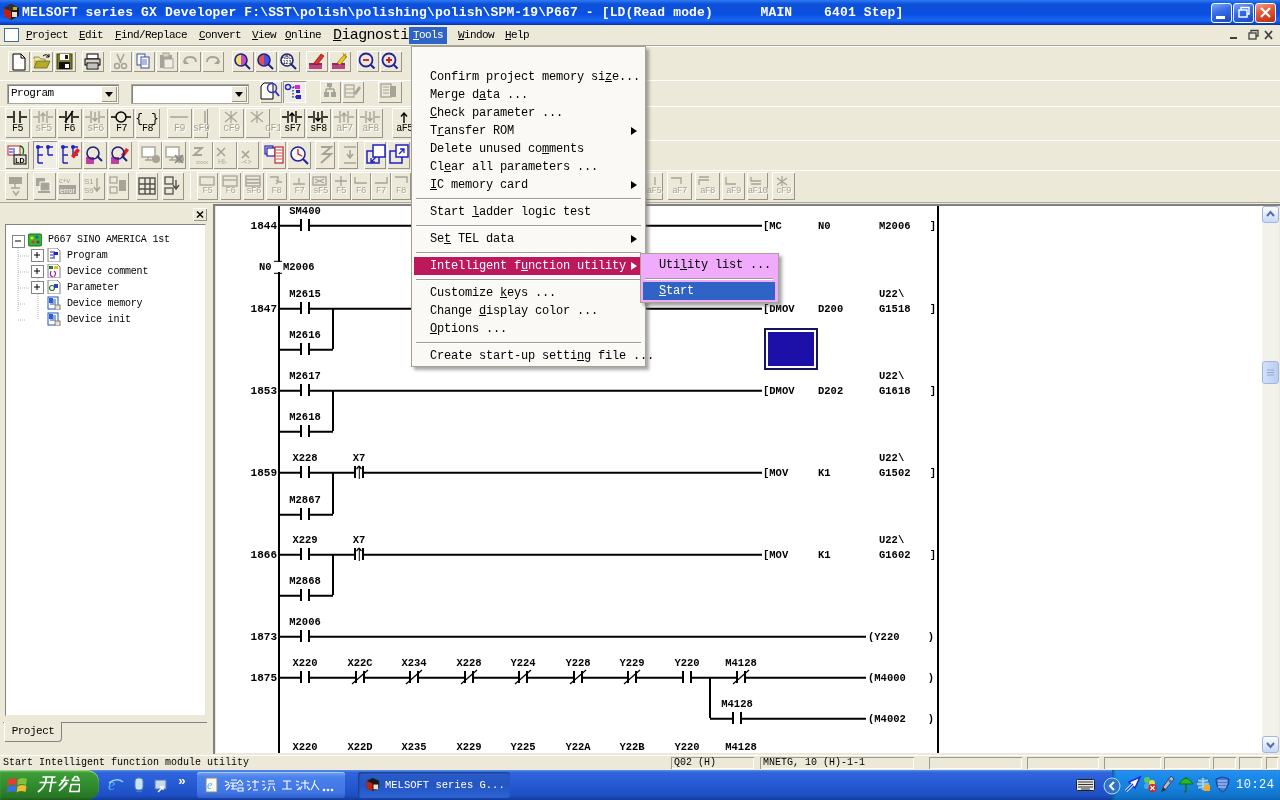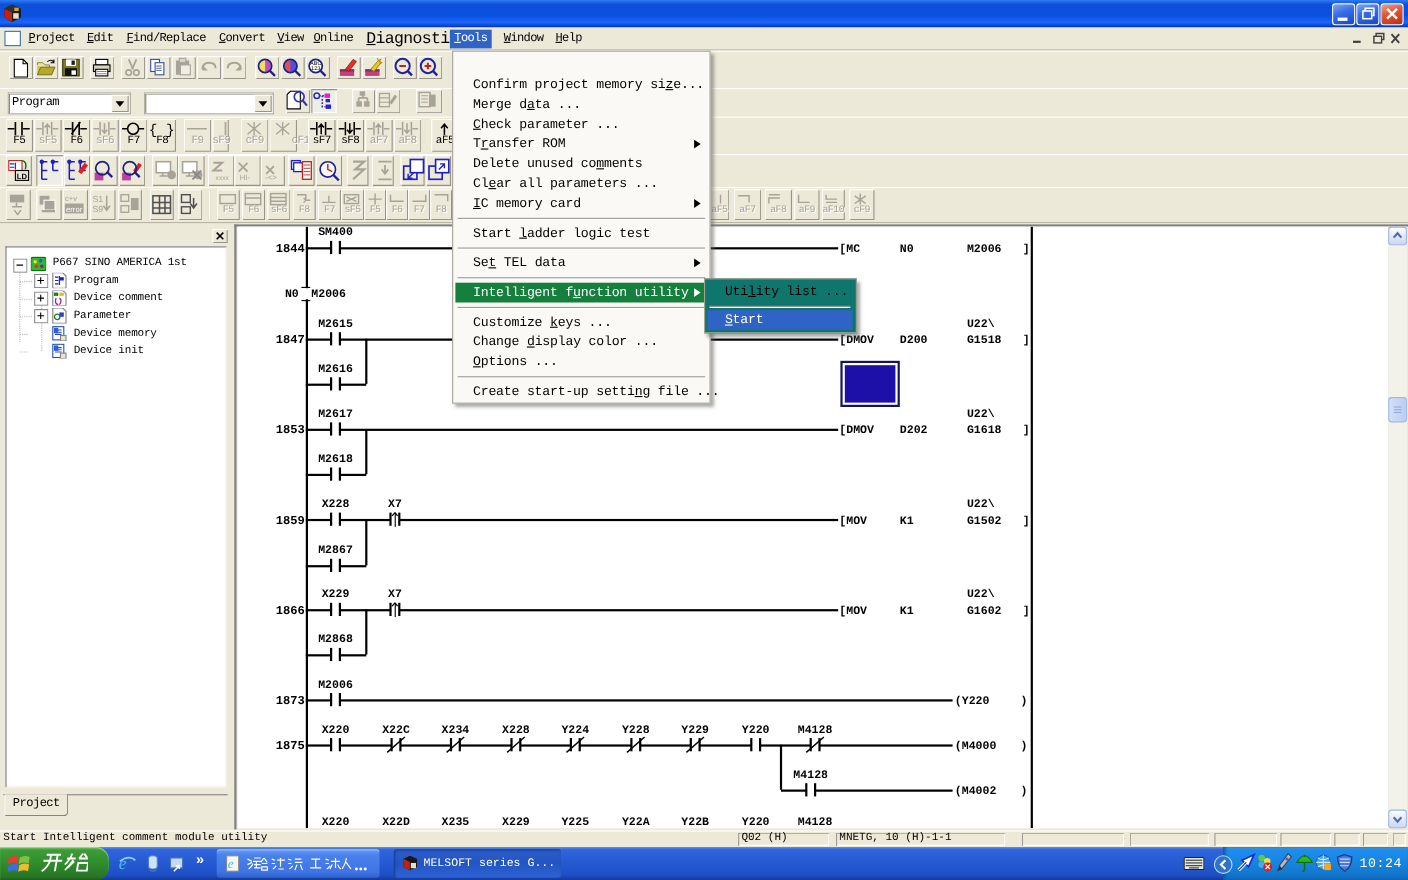--- a/index.html
+++ b/index.html
@@ -11,20 +11,21 @@
 </style></head><body>
 
 <div class="abs" style="left:0;top:0;width:1280px;height:25px;background:linear-gradient(180deg,#2E7CF4 0%,#0D50D8 16%,#0A4FE0 55%,#1A66F8 82%,#0A46D0 93%,#0534A8 100%);">
 <svg class="abs" style="left:3px;top:4px" width="17" height="17" viewBox="0 0 17 17">
       <polygon points="8,0 16,4 16,12 8,16 1,12 1,4" fill="#181818"></polygon>
       <polygon points="1,4 8,7 8,16 1,12" fill="#C22010"></polygon>
       <polygon points="8,0 16,4 8,7 1,4" fill="#303030"></polygon>
       <rect x="9" y="8" width="5" height="5" fill="#E8E0C8"></rect>
       <rect x="10" y="3" width="4" height="3" fill="#C8A820"></rect>
     </svg>
+<div class="abs" style="left:22px;top:5px;font-size:13px;font-weight:bold;color:#fff;letter-spacing:0.14px;white-space:pre;">MELSOFT series GX Developer F:\SST\polish\polishing\polish\SPM-19\P667 - [LD(Read mode)      MAIN    6401 Step]</div>
 <div class="abs" style="left:1211px;top:3px;width:21px;height:20px;border-radius:3px;background:linear-gradient(160deg,#7FA8F0 0%,#3A6FE8 40%,#2254D0 80%,#1A48B8 100%);border:1px solid #fff;">
       <div class="abs" style="left:4px;top:12px;width:9px;height:3px;background:#fff;"></div>
     </div>
 <div class="abs" style="left:1233px;top:3px;width:21px;height:20px;border-radius:3px;background:linear-gradient(160deg,#7FA8F0 0%,#3A6FE8 40%,#2254D0 80%,#1A48B8 100%);border:1px solid #fff;"><svg width="19" height="18" viewBox="0 0 19 18">
         <rect x="5" y="6" width="8" height="7" fill="none" stroke="#fff" stroke-width="1.4"></rect>
         <path d="M7 6 V3.5 H15 V10 H13" fill="none" stroke="#fff" stroke-width="1.4"></path>
       </svg></div>
 <div class="abs" style="left:1255px;top:3px;width:21px;height:20px;border-radius:3px;background:linear-gradient(160deg,#F0A088 0%,#E25B38 40%,#C83C1C 80%,#B03010 100%);border:1px solid #fff;"><svg width="19" height="18" viewBox="0 0 19 18">
         <path d="M5 4 L14 13 M14 4 L5 13" stroke="#fff" stroke-width="2.2"></path>
       </svg></div>
@@ -829,21 +830,21 @@
 <div class="abs" style="left:1262px;top:206px;width:17px;height:17px;border-radius:3px;background:linear-gradient(180deg,#FDFDFB,#C9D8F8);border:1px solid #9EB6E0;"><svg width="15" height="15">
       <path d="M4 9 l3.5 -4 3.5 4" fill="none" stroke="#4D6FB8" stroke-width="2"></path>
     </svg></div>
 <div class="abs" style="left:1262px;top:736px;width:17px;height:17px;border-radius:3px;background:linear-gradient(180deg,#FDFDFB,#C9D8F8);border:1px solid #9EB6E0;"><svg width="15" height="15">
       <path d="M4 6 l3.5 4 3.5 -4" fill="none" stroke="#4D6FB8" stroke-width="2"></path>
     </svg></div>
 <div class="abs" style="left:1262px;top:361px;width:17px;height:23px;border-radius:3px;background:linear-gradient(90deg,#D3E0F8,#BACDF3);border:1px solid #9EB6E0;"><svg width="15" height="21">
       <path d="M4 8 h7 M4 10.5 h7 M4 13 h7" stroke="#90A8D8"></path>
     </svg></div>
 <div class="abs" style="left:0;top:755px;width:1280px;height:15px;background:#ECE9D8;border-top:1px solid #fff;"></div>
-<div class="abs" style="left:3px;top:757px;font-size:10px;letter-spacing:0;white-space:pre;">Start Intelligent comment module utility</div>
+<div class="abs" style="left:3px;top:757px;font-size:10px;letter-spacing:0;white-space:pre;">Start Intelligent function module utility</div>
 <div class="abs" style="left:671px;top:757px;width:83px;height:12px;box-shadow:inset 1px 1px 0 #9c9a94,inset -1px -1px 0 #fff;font-size:10px;line-height:12px;padding-left:3px;white-space:pre;">Q02 (H)</div>
 <div class="abs" style="left:760px;top:757px;width:154px;height:12px;box-shadow:inset 1px 1px 0 #9c9a94,inset -1px -1px 0 #fff;font-size:10px;line-height:12px;padding-left:3px;white-space:pre;">MNETG, 10 (H)-1-1</div>
 <div class="abs" style="left:929px;top:757px;width:93px;height:12px;box-shadow:inset 1px 1px 0 #9c9a94,inset -1px -1px 0 #fff;font-size:10px;line-height:12px;padding-left:3px;white-space:pre;"></div>
 <div class="abs" style="left:1027px;top:757px;width:72px;height:12px;box-shadow:inset 1px 1px 0 #9c9a94,inset -1px -1px 0 #fff;font-size:10px;line-height:12px;padding-left:3px;white-space:pre;"></div>
 <div class="abs" style="left:1104px;top:757px;width:57px;height:12px;box-shadow:inset 1px 1px 0 #9c9a94,inset -1px -1px 0 #fff;font-size:10px;line-height:12px;padding-left:3px;white-space:pre;"></div>
 <div class="abs" style="left:1164px;top:757px;width:46px;height:12px;box-shadow:inset 1px 1px 0 #9c9a94,inset -1px -1px 0 #fff;font-size:10px;line-height:12px;padding-left:3px;white-space:pre;"></div>
 <div class="abs" style="left:1213px;top:757px;width:23px;height:12px;box-shadow:inset 1px 1px 0 #9c9a94,inset -1px -1px 0 #fff;font-size:10px;line-height:12px;padding-left:3px;white-space:pre;"></div>
 <div class="abs" style="left:1239px;top:757px;width:23px;height:12px;box-shadow:inset 1px 1px 0 #9c9a94,inset -1px -1px 0 #fff;font-size:10px;line-height:12px;padding-left:3px;white-space:pre;"></div>
 <div class="abs" style="left:1266px;top:757px;width:12px;height:12px;box-shadow:inset 1px 1px 0 #9c9a94,inset -1px -1px 0 #fff;font-size:10px;line-height:12px;padding-left:3px;white-space:pre;"></div>
 <div class="abs" style="left:0;top:770px;width:1280px;height:30px;background:linear-gradient(180deg,#5A93E8 0%,#3065DE 8%,#2559D2 50%,#1E4FC4 85%,#123C9B 100%);"></div>
@@ -953,26 +954,26 @@
     <div class="mi" style="left:2px;top:129px;width:229px;padding-left:16px;"><u>I</u>C memory card<svg class="abs" style="right:4px;top:4px" width="10" height="10">
         <path d="M2 1 l6 4 -6 4 z" fill="#000"></path>
       </svg></div>
     <div class="abs" style="left:4px;top:151px;width:225px;height:1px;background:#9a9a9a;box-shadow:0 1px 0 #fff;"></div>
     <div class="mi" style="left:2px;top:156px;width:229px;padding-left:16px;">Start <u>l</u>adder logic test</div>
     <div class="abs" style="left:4px;top:178px;width:225px;height:1px;background:#9a9a9a;box-shadow:0 1px 0 #fff;"></div>
     <div class="mi" style="left:2px;top:183px;width:229px;padding-left:16px;">Se<u>t</u> TEL data<svg class="abs" style="right:4px;top:4px" width="10" height="10">
         <path d="M2 1 l6 4 -6 4 z" fill="#000"></path>
       </svg></div>
     <div class="abs" style="left:4px;top:205px;width:225px;height:1px;background:#9a9a9a;box-shadow:0 1px 0 #fff;"></div>
-    <div class="mi" style="left:2px;top:210px;width:229px;background:#15803d;color:#fff;padding-left:16px;">Intelligent f<u>u</u>nction utility<svg class="abs" style="right:4px;top:4px" width="10" height="10">
+    <div class="mi" style="left:2px;top:210px;width:229px;background:#be185d;color:#fff;padding-left:16px;">Intelligent f<u>u</u>nction utility<svg class="abs" style="right:4px;top:4px" width="10" height="10">
         <path d="M2 1 l6 4 -6 4 z" fill="#fff"></path>
       </svg></div>
     <div class="abs" style="left:4px;top:232px;width:225px;height:1px;background:#9a9a9a;box-shadow:0 1px 0 #fff;"></div>
     <div class="mi" style="left:2px;top:237px;width:229px;padding-left:16px;">Customize <u>k</u>eys ...</div>
     <div class="mi" style="left:2px;top:255px;width:229px;padding-left:16px;">Change <u>d</u>isplay color ...</div>
     <div class="mi" style="left:2px;top:273px;width:229px;padding-left:16px;"><u>O</u>ptions ...</div>
     <div class="abs" style="left:4px;top:295px;width:225px;height:1px;background:#9a9a9a;box-shadow:0 1px 0 #fff;"></div>
     <div class="mi" style="left:2px;top:300px;width:229px;padding-left:16px;">Create start-up setti<u>n</u>g file ...</div>
   </div>
-<div class="abs" style="left:640px;top:253px;width:139px;height:50px;background:#0f766e;border:1px solid #A5A294;box-shadow:3px 3px 3px rgba(96,96,96,0.55);">
+<div class="abs" style="left:640px;top:253px;width:139px;height:50px;background:#f0abfc;border:1px solid #A5A294;box-shadow:3px 3px 3px rgba(96,96,96,0.55);">
     <div class="mi" style="left:2px;top:2px;width:132px;padding-left:16px;">Uti<u>l</u>ity list ...</div>
     <div class="abs" style="left:4px;top:24px;width:128px;height:1px;background:#9a9a9a;box-shadow:0 1px 0 #fff;"></div>
     <div class="mi" style="left:2px;top:28px;width:132px;background:#2F63C6;color:#fff;padding-left:16px;"><u>S</u>tart</div>
   </div>
 </body></html>

